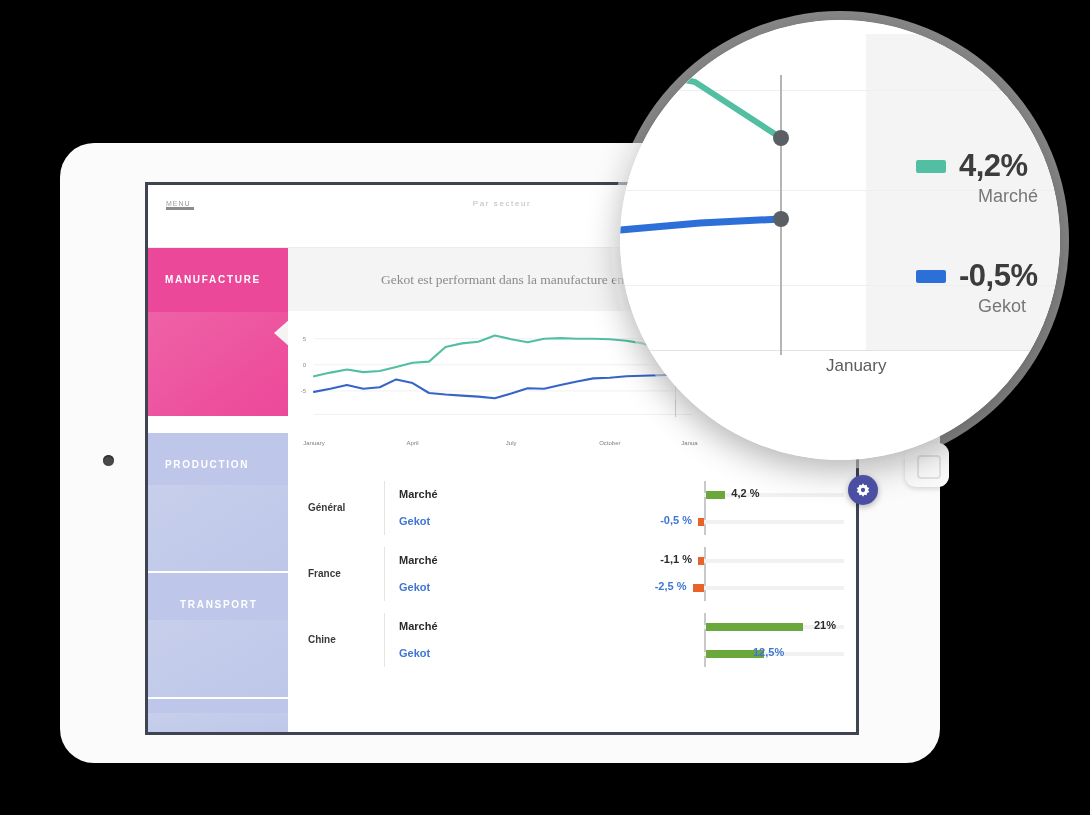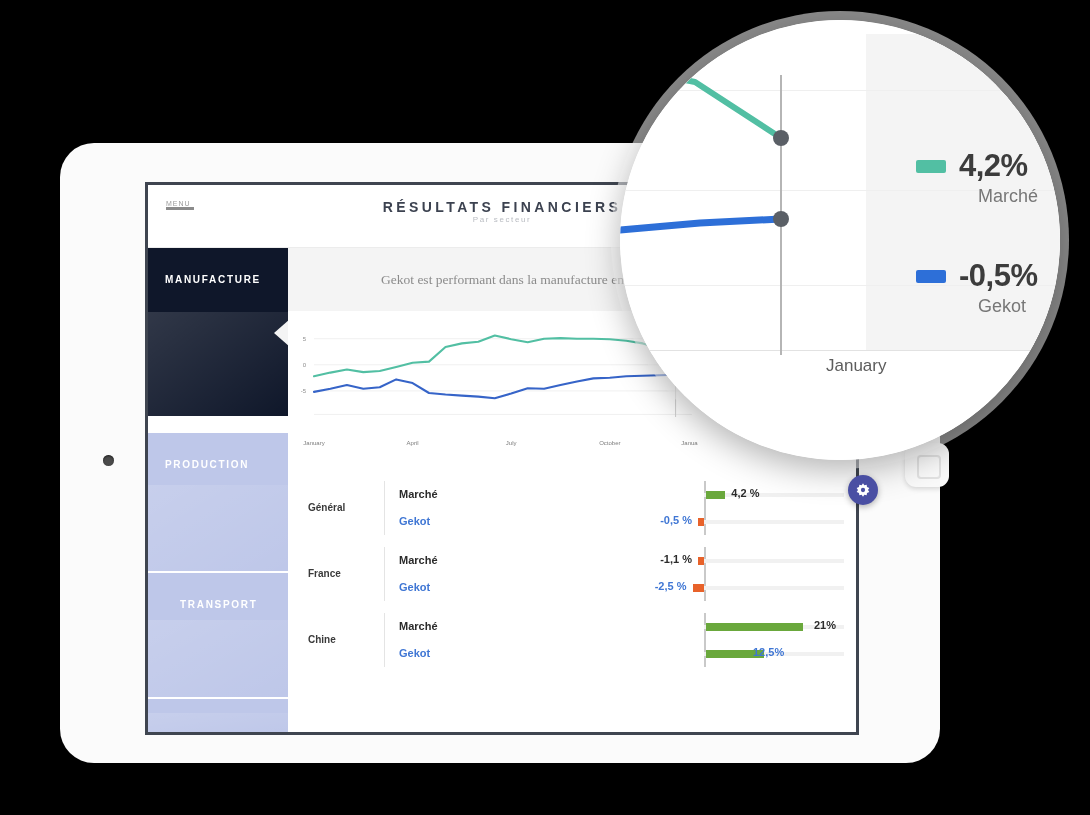--- a/index.html
+++ b/index.html
@@ -32,21 +32,21 @@
   #title-wrap{position:absolute;left:0;right:0;top:14px;text-align:center;}
   #title-wrap .t{font-size:14px;letter-spacing:3.4px;color:#3c4250;font-weight:bold;}
   #title-wrap .s{font-size:8px;letter-spacing:1.6px;color:#b9bcc2;}
 
   #body-row{display:flex;height:488px;}
 
   
   #sidebar{width:140px;flex:0 0 140px;display:flex;flex-direction:column;}
   .nav-item{position:relative;color:#fff;font-size:10px;font-weight:bold;letter-spacing:1.7px;
     padding:26px 0 0 17px;box-sizing:border-box;cursor:pointer;overflow:hidden;}
-  .nav-item.active{background:#0f172a;}
+  .nav-item.active{background:#ec4899;}
   .nav-item.dim{background:#bec7e9;border-top:2px solid #fff;}
   .nav-item .sheen{position:absolute;left:0;bottom:0;width:100%;height:62%;
      background:linear-gradient(to bottom right,rgba(255,255,255,.14),rgba(255,255,255,0));}
   .nav-item .notch{position:absolute;right:-1px;top:72px;width:0;height:0;
      border-top:13px solid transparent;border-bottom:13px solid transparent;border-right:15px solid #f4f4f4;}
 
   
   #main{flex:1;display:flex;flex-direction:column;background:#fff;}
   #desc{background:#f4f4f4;padding:22px 26px 20px 26px;text-align:center;
     font-family:"Liberation Serif",serif;font-size:13.5px;color:#8b8b8b;line-height:1.55;}
@@ -102,21 +102,20 @@
 <div id="screen">
 
   <div id="topbar">
     <div id="menu-btn">
       <div class="bar"></div>
       <div class="bar"></div>
       <div class="bar"></div>
       <div class="lbl">MENU</div>
     </div>
     <div id="title-wrap">
-      <div class="t">RÉSULTATS FINANCIERS</div>
       <div class="s">Par secteur</div>
     </div>
   </div>
 
   <div id="body-row">
     <div id="sidebar">
         <div class="nav-item active" style="height: 180px;"><div class="sheen"></div><span style="position: relative; z-index: 2;">MANUFACTURE</span><div class="notch"></div></div>
         <div class="nav-item dim" style="height: 150px; margin-top: 15px;"><div class="sheen"></div><span style="position: relative; z-index: 2;">PRODUCTION</span></div>
         <div class="nav-item dim" style="height: 135px; padding-left: 32px;"><div class="sheen"></div><span style="position: relative; z-index: 2;">TRANSPORT</span></div>
         <div class="nav-item dim" style="height: 40px;"><div class="sheen"></div><span style="position: relative; z-index: 2;"></span></div>

